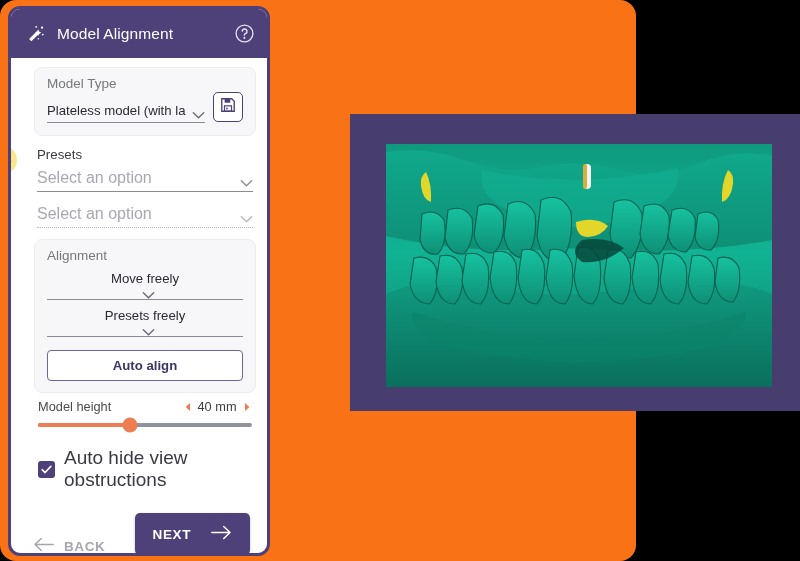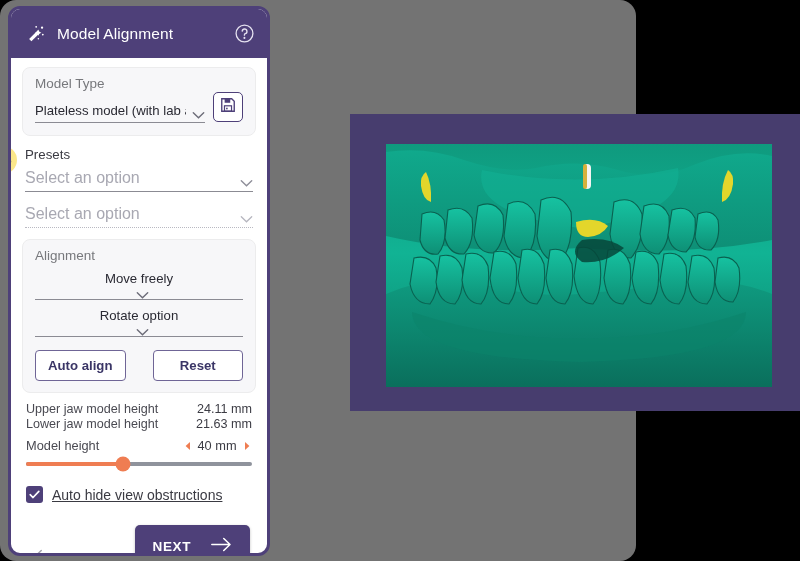--- a/index.html
+++ b/index.html
@@ -2,21 +2,21 @@
 <html><head>
 <meta charset="utf-8">
 <style>
   html, body {
     margin: 0; padding: 0;
     width: 800px; height: 561px;
     background: #000000;
     overflow: hidden;
     font-family: "Liberation Sans", sans-serif;
   }
-  #stage { position: relative; width: 636px; height: 561px; background: #737373; border-radius: 16px; }
+  #stage { position: relative; width: 636px; height: 561px; background: #f97316; border-radius: 16px; }
 
   
   .viewport {
     position: absolute;
     left: 350px; top: 114px;
     width: 450px; height: 297px;
     background: #473d6e;
     overflow: hidden;
   }
   .model-wrap {
@@ -56,21 +56,21 @@
     margin-left: 10px;
     flex: 1;
     color: #ffffff;
     letter-spacing: .1px;
   }
   .help-icon { width: 21px; height: 21px; flex: none; cursor: pointer; }
 
   .panel-body {
     flex: 1;
     position: relative;
-    padding: 9px 11px 0 11px;
+    padding: 9px 11px 0 23px;
     box-sizing: border-box;
     overflow: visible;
   }
 
   
   .card {
     background: #f7f7f9;
     border: 1px solid #ececed;
     border-radius: 8px;
     padding: 8px 12px 12px 12px;
@@ -216,24 +216,23 @@
     cursor: pointer;
   }
   .checkbox {
     width: 17px; height: 17px;
     border-radius: 3px;
     background: #4e4079;
     display: flex; align-items: center; justify-content: center;
     flex: none;
   }
   .check-label {
-    font-size: 14px;
+    font-size: 19px;
     color: #3a3a42;
     margin-left: 9px;
-    text-decoration: underline;
   }
 
   
   .panel-footer {
     flex: none;
     height: 72px;
     display: flex;
     align-items: flex-end;
     justify-content: space-between;
     padding: 0 17px 8px 22px;
@@ -415,44 +414,33 @@
         <div class="select align-select">
           <span class="select-value">Move freely</span>
           <span class="chev">
             <svg viewBox="0 0 14 9" width="13" height="9">
               <path d="M1.4 1.6 L7 7 L12.6 1.6" fill="none" stroke="#6c6c78" stroke-width="1.5" stroke-linecap="round"></path>
             </svg>
           </span>
         </div>
 
         <div class="select align-select">
-          <span class="select-value">Rotate option</span>
+          <span class="select-value">Presets freely</span>
           <span class="chev">
             <svg viewBox="0 0 14 9" width="13" height="9">
               <path d="M1.4 1.6 L7 7 L12.6 1.6" fill="none" stroke="#6c6c78" stroke-width="1.5" stroke-linecap="round"></path>
             </svg>
           </span>
         </div>
 
         <div class="btn-row">
           <div class="outline-btn">Auto align</div>
-          <div class="outline-btn">Reset</div>
-        </div>
-      </div>
-
-      <div class="meas">
-        <div class="meas-row">
-          <span>Upper jaw model height</span>
-          <span class="meas-val">24.11 mm</span>
-        </div>
-        <div class="meas-row">
-          <span>Lower jaw model height</span>
-          <span class="meas-val">21.63 mm</span>
-        </div>
-      </div>
+        </div>
+      </div>
+
 
       <div class="slider-block">
         <div class="slider-head">
           <span class="sh-label">Model height</span>
           <span class="arrow-btn">
             <svg viewBox="0 0 10 12" width="8" height="10">
               <path d="M7.5 1 L2 6 L7.5 11 Z" fill="#ef7d52"></path>
             </svg>
           </span>
           <span class="slider-num">40 mm</span>

